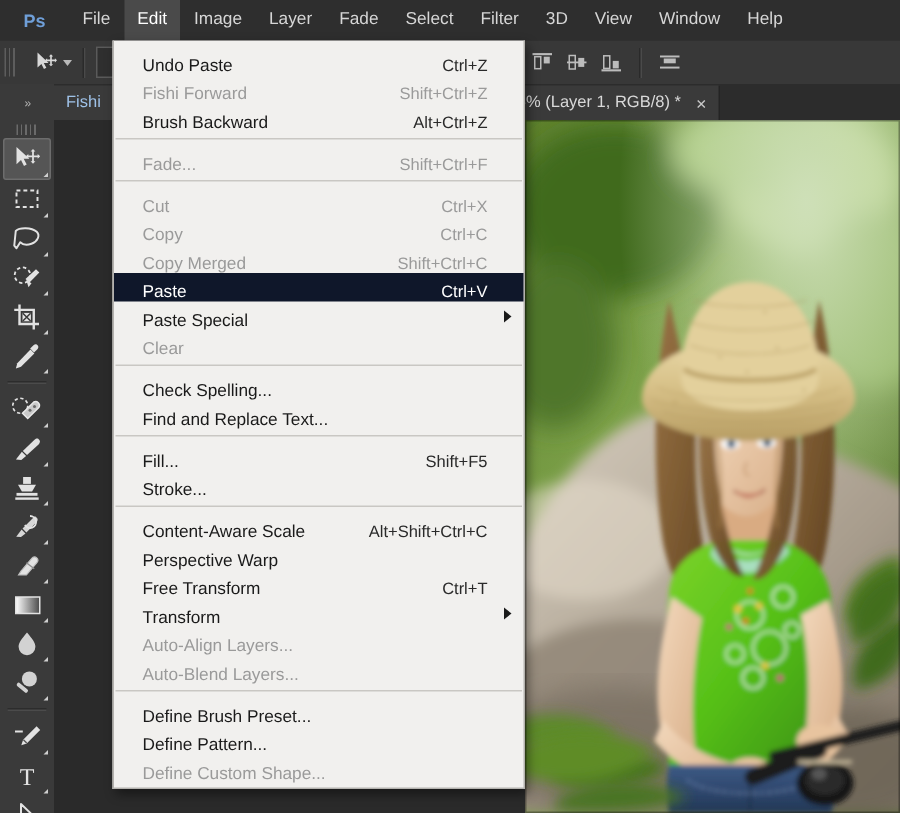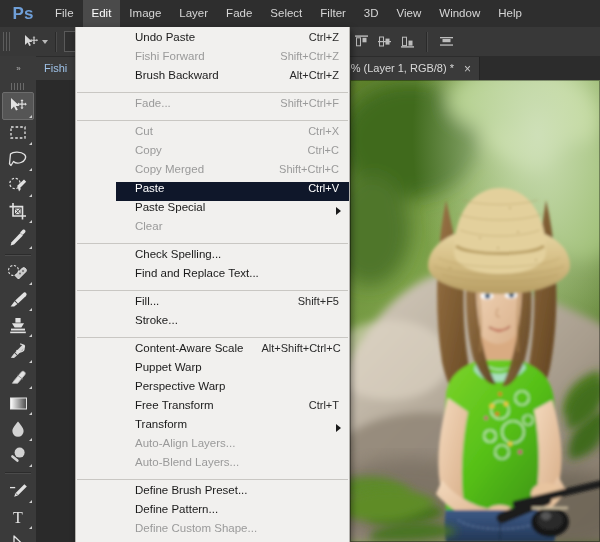--- a/index.html
+++ b/index.html
@@ -8,21 +8,21 @@
     font-family:"Liberation Sans",sans-serif;
     background:#2b2b2b;position:relative;
     -webkit-font-smoothing:antialiased;
   }
   #app{position:absolute;inset:0;width:600px;height:542px;overflow:hidden;background:#323232;}
 
   
   .menubar{position:absolute;left:0;top:0;width:600px;height:27px;background:#2e2e2e;
     border-bottom:1px solid #232323;display:flex;align-items:center;}
   .ps-logo{width:46px;height:27px;display:flex;align-items:center;justify-content:center;
-    color:#6f9fd8;font-weight:bold;font-size:17px;letter-spacing:0px;}
+    color:#6f9fd8;font-weight:bold;font-size:12px;letter-spacing:0px;}
   .menu-item{height:27px;line-height:27px;padding:0 9px;color:#d6d6d6;font-size:11.5px;cursor:default;}
   .menu-item.active{background:#4a4a4a;color:#ffffff;text-align:center;}
 
   
   .optionsbar{position:absolute;left:0;top:27px;width:600px;height:29px;background:#383838;
     border-bottom:1px solid #222;display:flex;align-items:center;}
   .grip{width:9px;height:19px;margin-left:3px;
     background:repeating-linear-gradient(to right,#5d5d5d 0 1px,transparent 1px 3px);}
   .opt-tool{display:flex;align-items:center;gap:3px;margin-left:10px;}
   .opt-sep{width:1px;height:20px;background:#2a2a2a;margin:0 7px;border-right:1px solid #4a4a4a;}
@@ -59,22 +59,22 @@
   
   .canvaswrap{position:absolute;left:36px;top:80px;width:564px;height:462px;
     background:#2a2a2a;overflow:hidden;}
   .photo{position:absolute;left:314px;top:0;width:250px;height:462px;overflow:hidden;
     background:#5a7a3a;}
 
   
   .dropdown{position:absolute;left:75px;top:27px;width:273px;background:#f1f0ee;
     border:1px solid #b4b2ae;border-top:none;box-shadow:2px 3px 7px rgba(0,0,0,.45);
     padding:4px 0 3px 0;z-index:40;}
-  .mrow{height:19px;display:flex;align-items:flex-start;padding:0 10px 0 19px;
-    font-size:11.5px;color:#1a1a1a;position:relative;white-space:nowrap;margin-left:40px;}
+  .mrow{height:19px;display:flex;align-items:flex-end;padding:0 24px 0 19px;
+    font-size:11.5px;color:#1a1a1a;position:relative;white-space:nowrap;}
   .mrow .lbl{flex:0 0 auto;}
   .mrow .acc{margin-left:auto;color:#2a2a2a;font-size:11px;padding-left:18px;}
   .mrow.dis .lbl,.mrow.dis .acc{color:#9a9a9a;}
   .mrow.hl{background:#0f172a;}
   .mrow.hl .lbl,.mrow.hl .acc{color:#ffffff;}
   .mrow .sub{position:absolute;right:8px;top:50%;transform:translateY(-50%);
     width:0;height:0;border-top:4px solid transparent;border-bottom:4px solid transparent;
     border-left:5px solid #1a1a1a;}
   .msep{height:1px;background:#c9c7c3;margin:4px 1px 4px 1px;}
 </style>
@@ -565,23 +565,20 @@
       </div>
       <div class="mrow">
         <span class="lbl">Stroke...</span>
       </div>
       <div class="msep"></div>
       <div class="mrow">
         <span class="lbl">Content-Aware Scale</span>
         <span class="acc">Alt+Shift+Ctrl+C</span>
       </div>
       <div class="mrow">
-        <span class="lbl">Puppet Warp</span>
-      </div>
-      <div class="mrow">
         <span class="lbl">Perspective Warp</span>
       </div>
       <div class="mrow">
         <span class="lbl">Free Transform</span>
         <span class="acc">Ctrl+T</span>
       </div>
       <div class="mrow">
         <span class="lbl">Transform</span>
         <span class="sub"></span>
       </div>

